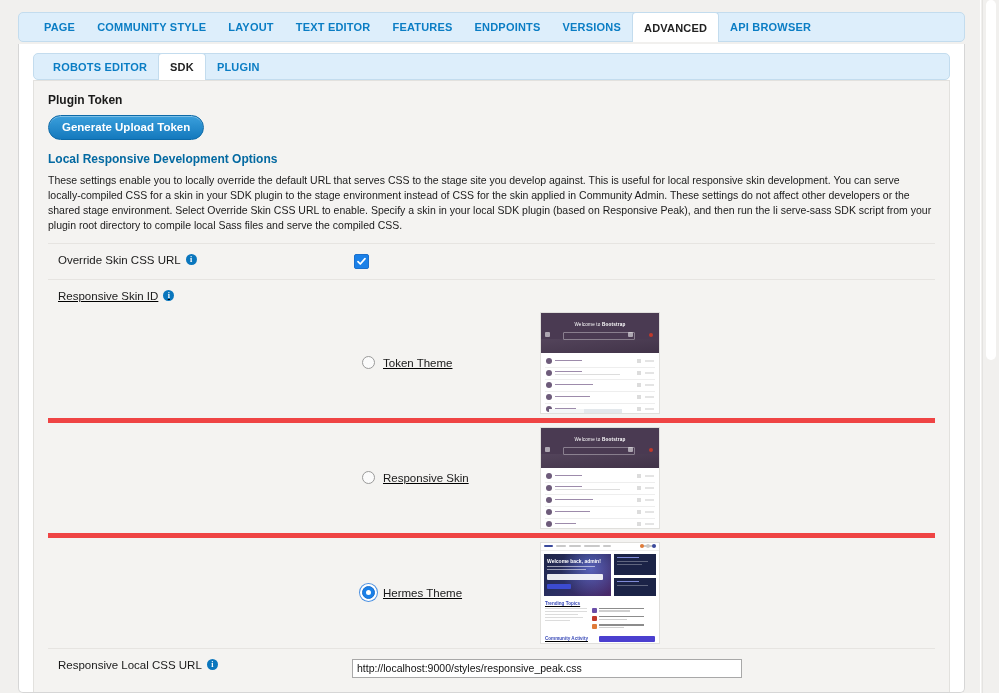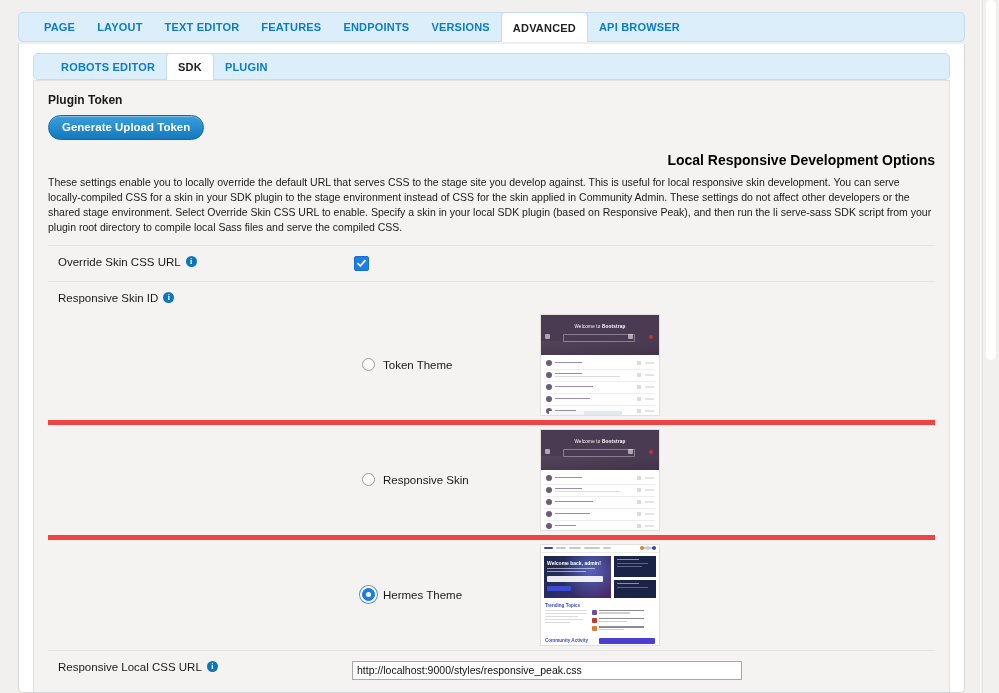--- a/index.html
+++ b/index.html
@@ -90,21 +90,21 @@
     height: 27px;
     background: #ddeefb;
     border: 1px solid #c3dcee;
     border-radius: 5px;
     box-sizing: border-box;
   }
   .subtabs {
     display: flex;
     align-items: stretch;
     height: 100%;
-    padding-left: 16px;
+    padding-left: 8px;
   }
   .subtab {
     display: flex;
     align-items: center;
     padding: 0 11px;
     font-size: 11px;
     font-weight: bold;
     letter-spacing: .2px;
     color: #0a7dc4;
     text-transform: uppercase;
@@ -162,24 +162,23 @@
     font-size: 11.5px;
     font-weight: bold;
     padding: 5px 13px 6px 13px;
     cursor: pointer;
     box-shadow: inset 0 1px 0 rgba(255,255,255,.35);
     margin: 0 0 12px 0;
   }
 
   h3.section-title2 {
     margin: 0 0 7px 0;
-    font-size: 14px;
+    font-size: 12px;
     font-weight: bold;
-    color: #000000;
-    text-align: right;
+    color: #0369a1;
   }
   .para-small {
     margin: 0 0 10px 0;
     font-size: 10.5px;
     line-height: 1.42;
     color: #1a1a1a;
   }
 
   
   .form-row {
@@ -534,20 +533,23 @@
 <body>
 
 <div class="page">
 
   <div class="toptabs-wrap">
     <div class="toptabs">
       <div class="toptab">
           <span>PAGE</span>
         </div>
       <div class="toptab">
+          <span>COMMUNITY STYLE</span>
+        </div>
+      <div class="toptab">
           <span>LAYOUT</span>
         </div>
       <div class="toptab">
           <span>TEXT EDITOR</span>
         </div>
       <div class="toptab">
           <span>FEATURES</span>
         </div>
       <div class="toptab">
           <span>ENDPOINTS</span>
@@ -600,21 +602,21 @@
         <div class="row-field">
           <span class="checkbox">
             <svg width="9" height="9" viewBox="0 0 9 9">
                 <path d="M1 4.6 L3.3 7 L8 1.6" stroke="#ffffff" stroke-width="1.7" fill="none" stroke-linecap="round" stroke-linejoin="round"></path>
               </svg>
           </span>
         </div>
       </div>
 
       
-      <div class="form-row" style="padding-bottom:0;display:block;">
+      <div class="form-row" style="padding-bottom:0;display:block;text-decoration:underline;">
         <div class="row-label" style="width:auto;flex:none;">
           <span>Responsive Skin ID</span>
           <span class="info-icon">i</span>
         </div>
 
         <div class="opt-row" style="margin-top:6px;">
           <div class="opt-left"></div>
           <div class="opt-radio-cell">
             <span class="radio"></span>
             <span class="radio-label">Token Theme</span>

